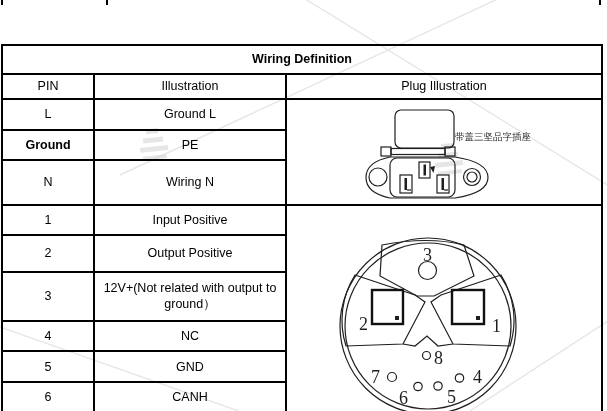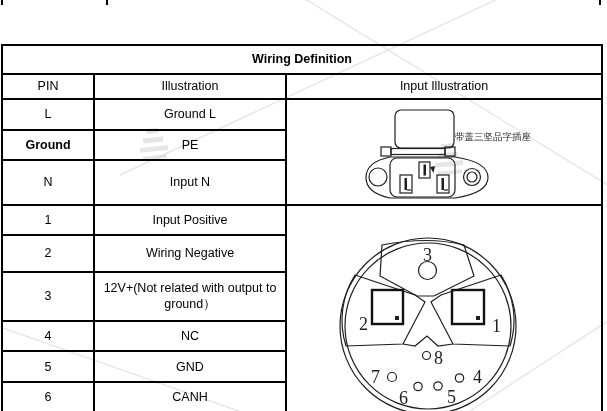--- a/index.html
+++ b/index.html
@@ -60,21 +60,21 @@
       </colgroup>
 
     <tbody>
         <tr style="height:29px">
       <td colspan="3" class="title-cell">Wiring Definition</td>
     </tr>
 
     <tr style="height:25px">
       <td>PIN</td>
       <td>Illustration</td>
-      <td>Input Illustration</td>
+      <td>Plug Illustration</td>
     </tr>
 
     <tr style="height:30px">
       <td>L</td>
       <td>Ground L</td>
       <td rowspan="3" class="plug-cell">
 
         <svg width="316" height="104" viewBox="0 0 316 104">
           <rect class="draw" x="108" y="10" width="59" height="38" rx="6"></rect>
           <rect class="draw" x="94" y="47" width="10" height="9"></rect>
@@ -97,21 +97,21 @@
           <text class="caption" x="168" y="40">带盖三坚品字插座</text>
         </svg>
       </td>
     </tr>
     <tr style="height:30px">
       <td class="small-text">Ground</td>
       <td>PE</td>
     </tr>
     <tr style="height:44px">
       <td>N</td>
-      <td>Input N</td>
+      <td>Wiring N</td>
     </tr>
 
     <tr style="height:30px">
       <td>1</td>
       <td>Input Positive</td>
       <td rowspan="7" class="plug-cell">
 
         <svg width="316" height="237" viewBox="0 0 316 237">
           <circle class="draw" cx="141" cy="120" r="88"></circle>
           <circle class="draw" cx="141" cy="120" r="83"></circle>
@@ -135,21 +135,21 @@
           <text class="serifnum" x="147" y="158">8</text>
           <text class="serifnum" x="84" y="177">7</text>
           <text class="serifnum" x="186" y="177">4</text>
           <text class="serifnum" x="112" y="198">6</text>
           <text class="serifnum" x="160" y="197">5</text>
         </svg>
       </td>
     </tr>
     <tr style="height:36px">
       <td>2</td>
-      <td>Wiring Negative</td>
+      <td>Output Positive</td>
     </tr>
     <tr style="height:49px">
       <td>3</td>
       <td class="wrap-cell">12V+(Not related with output to ground）</td>
     </tr>
     <tr style="height:30px">
       <td>4</td>
       <td>NC</td>
     </tr>
     <tr style="height:31px">

